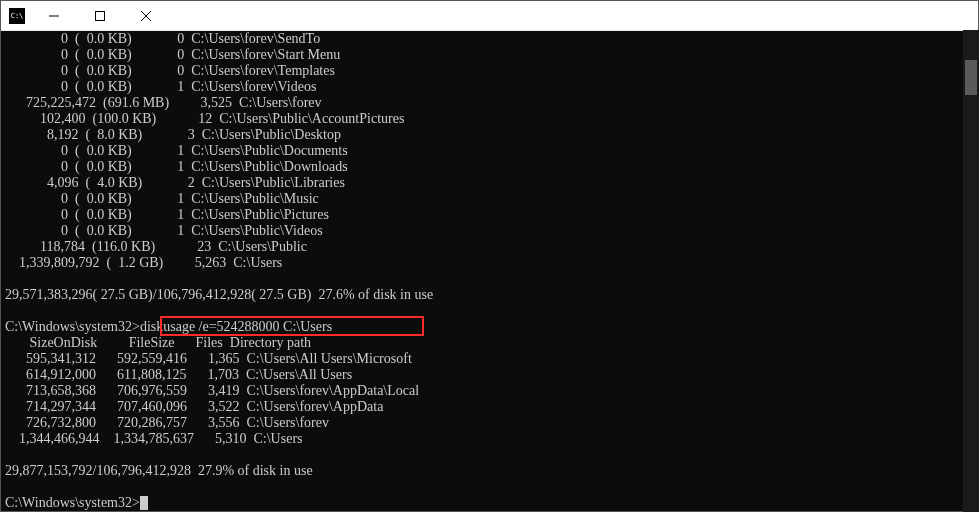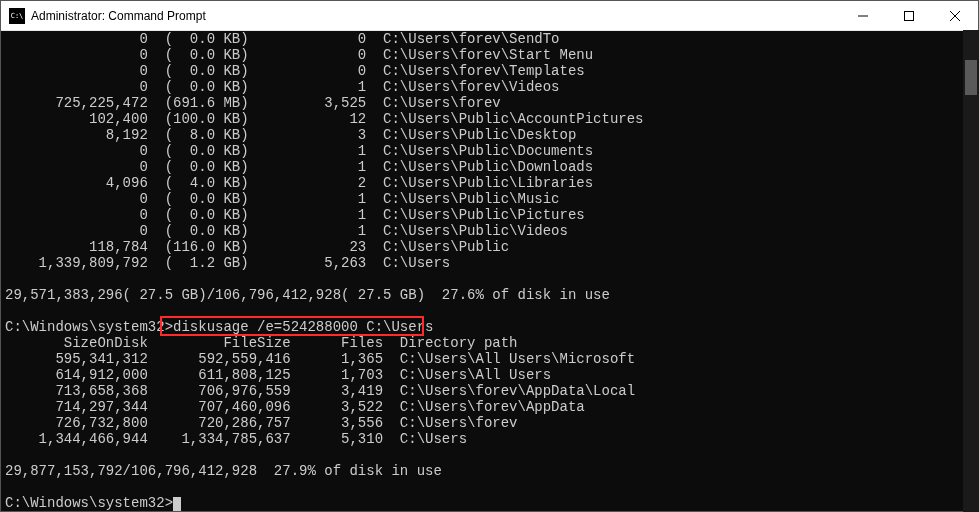--- a/index.html
+++ b/index.html
@@ -56,21 +56,21 @@
     height: 100%;
     display: flex;
     align-items: center;
     justify-content: center;
   }
   .titlebar-btn svg { display:block; }
   .terminal {
     flex: 1;
     background: #0c0c0c;
     color: #cccccc;
-    font-family: Liberation Mono, monospace;
+    font-family: Liberation Serif, serif;
     font-size: 14px;
     line-height: 16px;
     padding: 0 4px 2px 4px;
     white-space: pre;
     overflow: hidden;
     position: relative;
   }
   .scrollbar-track {
     position: absolute;
     right: 0;
@@ -100,21 +100,20 @@
     vertical-align: text-bottom;
     margin-left: 0px;
   }
 </style>
 </head>
 <body>
 
 <div class="window">
   <div class="titlebar">
     <div class="titlebar-icon">C:\</div>
-    <div class="titlebar-title">Administrator: Command Prompt</div>
     <div class="titlebar-controls">
       <div class="titlebar-btn">
         <svg width="10" height="10">
             <line x1="0" y1="5" x2="10" y2="5" stroke="#000" stroke-width="1"></line>
           </svg>
       </div>
       <div class="titlebar-btn">
         <svg width="10" height="10">
             <rect x="0.5" y="0.5" width="9" height="9" fill="none" stroke="#000" stroke-width="1"></rect>
           </svg>

